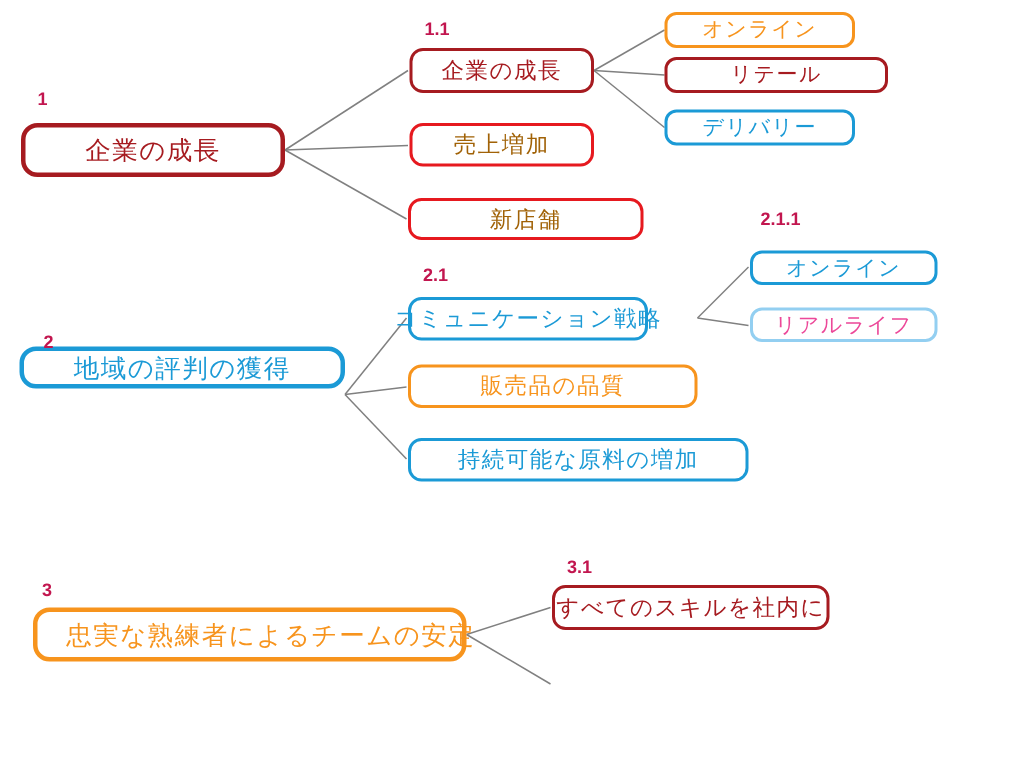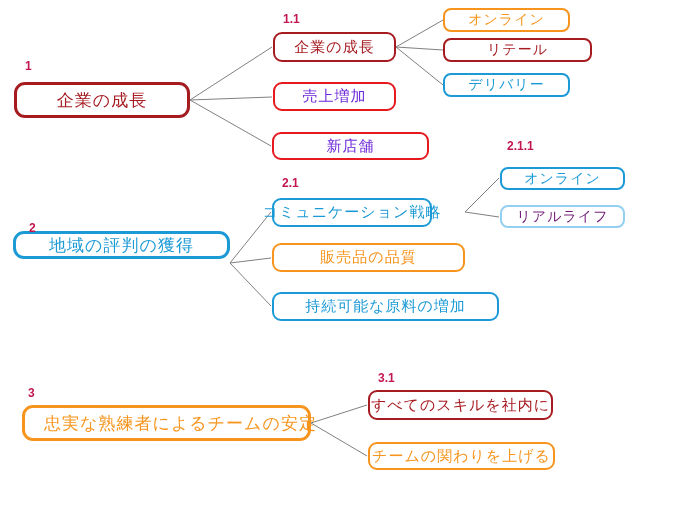--- a/index.html
+++ b/index.html
@@ -27,24 +27,24 @@
     justify-content: center;
     font-size: 15px;
     letter-spacing: 1px;
     white-space: nowrap;
     z-index: 2;
     cursor: pointer;
   }
   .lvl1 { border-width: 3px; border-radius: 11px; font-size: 17px; }
   .lvl3 { font-size: 14px; border-radius: 8px; }
   .c-darkred   { border-color: #A61B20; color: #A61B20; }
-  .c-red       { border-color: #E6191F; color: #6d28d9; }
+  .c-red       { border-color: #E6191F; color: #a16207; }
   .c-orange    { border-color: #F7941D; color: #F7941D; }
   .c-blue      { border-color: #1B9AD6; color: #1B9AD6; }
-  .c-lightblue { border-color: #93CFF1; color: #701a75; }
+  .c-lightblue { border-color: #93CFF1; color: #ec4899; }
   .numlabel {
     position: absolute;
     font-size: 12px;
     font-weight: bold;
     color: #C2164F;
     z-index: 3;
     letter-spacing: 0;
   }
 </style>
 </head>
@@ -88,15 +88,14 @@
 
   <div class="node lvl1 c-blue" style="left:13px;top:231px;width:217px;height:28px;">地域の評判の獲得</div>
   <div class="node c-blue" style="left:272px;top:198px;width:160px;height:29px;">コミュニケーション戦略</div>
   <div class="node lvl3 c-blue" style="left:500px;top:167px;width:125px;height:23px;">オンライン</div>
   <div class="node lvl3 c-lightblue" style="left:500px;top:205px;width:125px;height:23px;">リアルライフ</div>
   <div class="node c-orange" style="left:272px;top:243px;width:193px;height:29px;">販売品の品質</div>
   <div class="node c-blue" style="left:272px;top:292px;width:227px;height:29px;">持続可能な原料の増加</div>
 
   <div class="node lvl1 c-orange" style="left:22px;top:405px;width:289px;height:36px;padding-left:28px;">忠実な熟練者によるチームの安定</div>
   <div class="node c-darkred" style="left:368px;top:390px;width:185px;height:30px;">すべてのスキルを社内に</div>
-  <div class="node c-orange" style="left:368px;top:442px;width:187px;height:28px;">チームの関わりを上げる</div>
 
 </div>
 
 </body></html>

